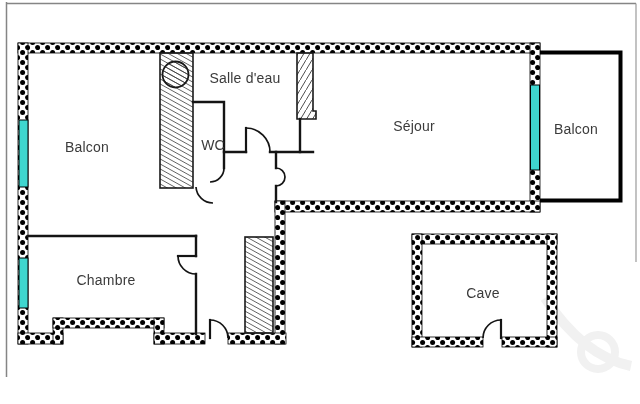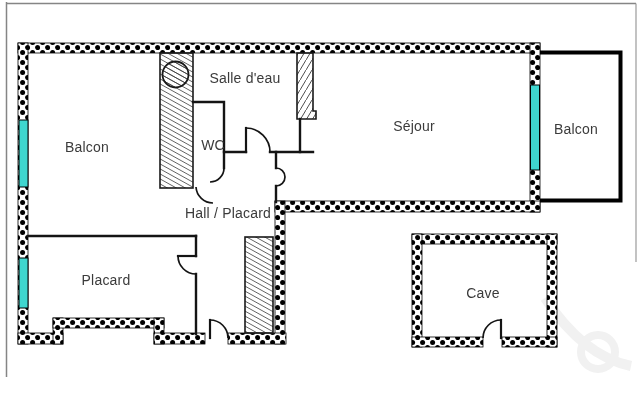--- a/index.html
+++ b/index.html
@@ -107,17 +107,16 @@
       <rect x="19" y="258" width="9" height="50" fill="#3fd6cf"></rect>
       <rect x="530.5" y="85" width="9" height="85" fill="#3fd6cf"></rect>
     </g>
   </svg>
 
   <div class="room-label" style="left:87px;top:147px">Balcon</div>
   <div class="room-label" style="left:245px;top:78px">Salle d'eau</div>
   <div class="room-label" style="left:213px;top:145px">WC</div>
   <div class="room-label" style="left:414px;top:126px">Séjour</div>
   <div class="room-label" style="left:576px;top:129px">Balcon</div>
-  <div class="room-label" style="left:228px;top:213px">Hall / Placard</div>
-  <div class="room-label" style="left:106px;top:280px">Placard</div>
+  <div class="room-label" style="left:106px;top:280px">Chambre</div>
   <div class="room-label" style="left:483px;top:293px">Cave</div>
 
 </div>
 
 </body></html>

